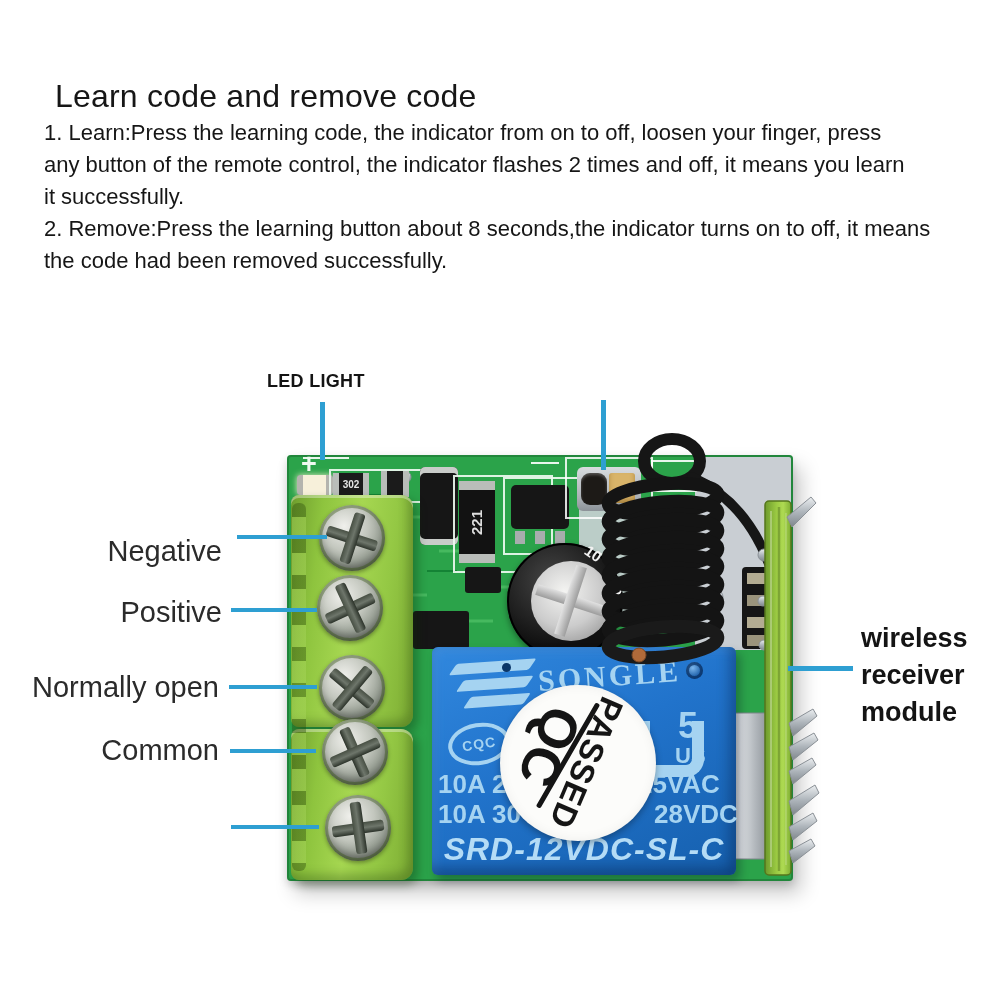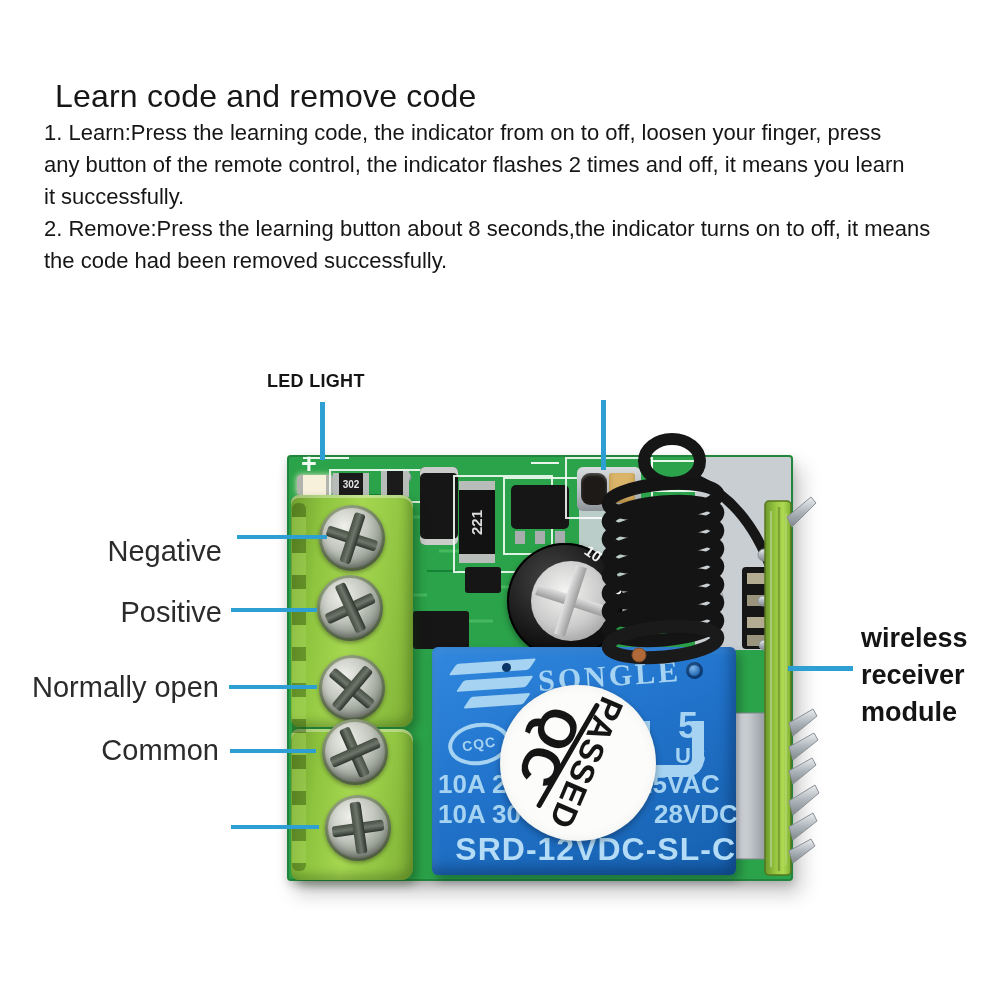--- a/index.html
+++ b/index.html
@@ -267,21 +267,21 @@
       <div class="abs hole-s"></div>
       <div class="abs rivet"></div>
       <div class="abs rtext cqc">CQC</div>
       <div class="abs ulmark"></div>
       <div class="abs rtext" style="left:246px;top:58px;font-size:36px;">5</div>
       <div class="abs rtext" style="left:243px;top:96px;font-size:22px;">US</div>
       <div class="abs rtext" style="left:6px;top:122px;font-size:26px;">10A 2</div>
       <div class="abs rtext" style="left:206px;top:122px;font-size:26px;">25VAC</div>
       <div class="abs rtext" style="left:6px;top:152px;font-size:26px;">10A 30V</div>
       <div class="abs rtext" style="left:198px;top:152px;font-size:26px;margin-left:24px;">28VDC</div>
-      <div class="abs rtext" style="left:0;top:184px;width:100%;text-align:right;font-size:32px;letter-spacing:1px;color:#b4dcf6;">SRD-12VDC-SL-C</div>
+      <div class="abs rtext" style="left:0;top:184px;width:100%;text-align:center;font-size:32px;letter-spacing:1px;color:#b4dcf6;font-style:italic;">SRD-12VDC-SL-C</div>
 
       <div class="abs sticker">
         <span class="stk" style="left:50px;top:62px;font-size:54px;">QC</span>
         <div class="stk-divider"></div>
         <span class="stk" style="left:86px;top:78px;font-size:33px;letter-spacing:1px;">PASSED</span>
       </div>
     </div>
 
     <svg class="z6" width="506" height="426" viewBox="0 0 506 426">
       <defs>

